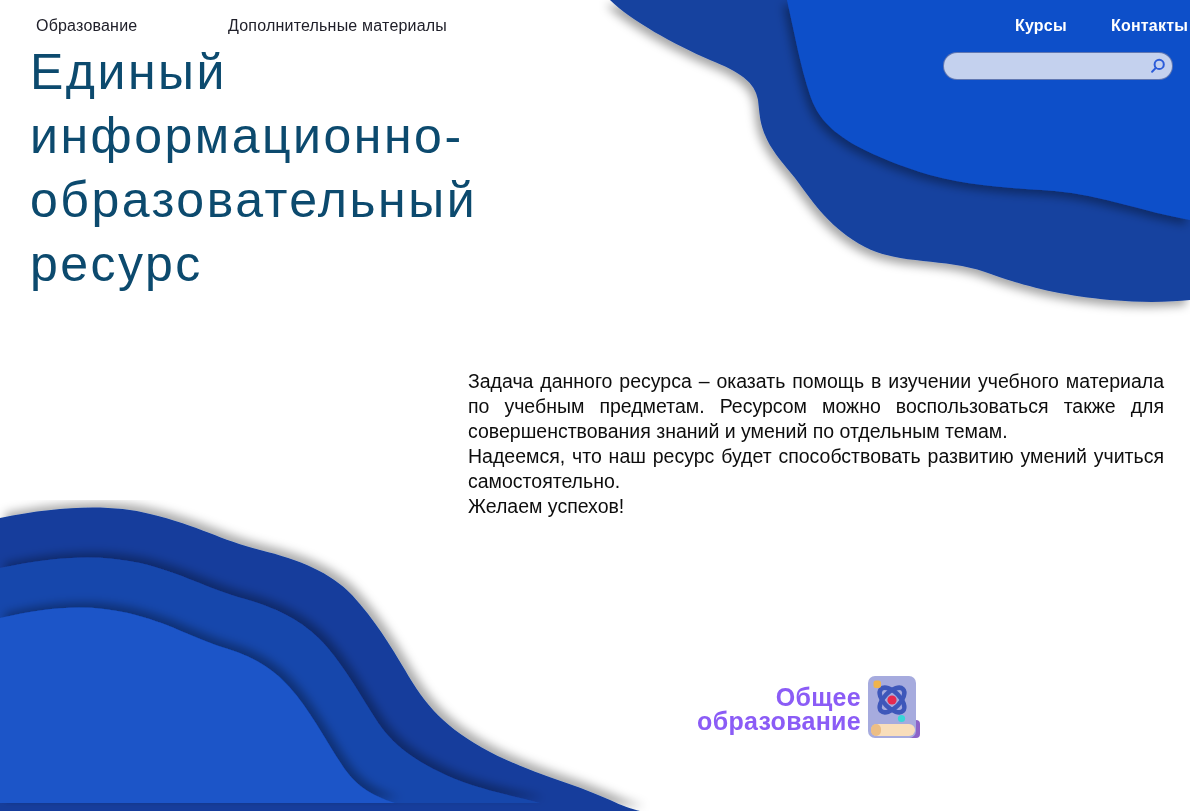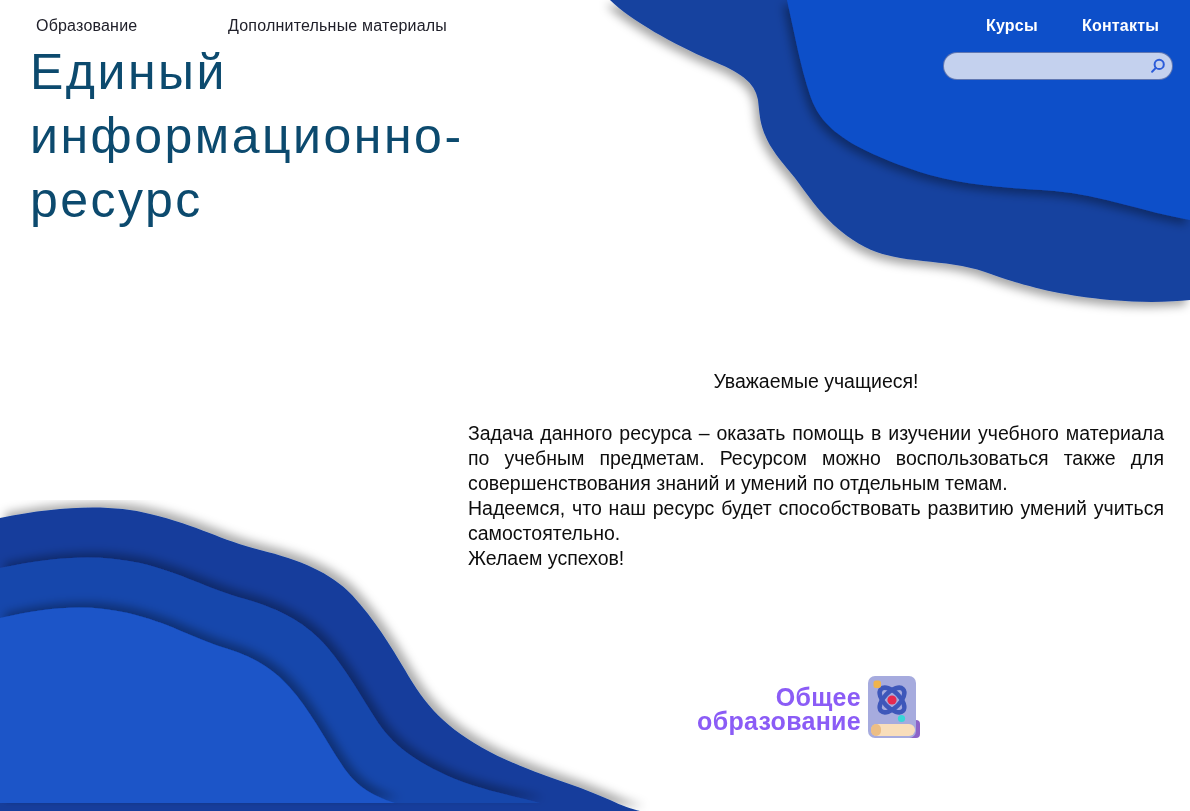--- a/index.html
+++ b/index.html
@@ -19,21 +19,21 @@
   .bl-dark{fill:#123E9C;}
   .bl-mid{fill:#1847AC;}
   .bl-bright{fill:#1B54C8;}
   
   .topnav a{
     position:absolute;top:17px;
     font-size:16px;text-decoration:none;cursor:pointer;
     letter-spacing:.2px;white-space:nowrap;z-index:3;
   }
   .nav-left{color:#20202A;font-weight:500;}
-  .nav-right{color:#ffffff;font-weight:600;}
+  .nav-right{color:#ffffff;font-weight:600;margin-left:29px;}
   .nav-pos-1{left:36px;}
   .nav-pos-2{left:228px;}
   .nav-pos-3{left:986px;}
   .nav-pos-4{left:1082px;}
   
   .search{
     position:absolute;top:52px;left:943px;width:230px;height:28px;z-index:3;
   }
   .search input{
     width:100%;height:100%;box-sizing:border-box;
@@ -142,25 +142,25 @@
     <input type="text" value="" style="">
     <svg class="mag" viewBox="0 0 17 17">
       <circle cx="10.2" cy="6.4" r="4.6" fill="none" stroke="#2C5CD9" stroke-width="2"></circle>
       <line x1="6.8" y1="9.9" x2="3.1" y2="13.7" stroke="#2C5CD9" stroke-width="2" stroke-linecap="round"></line>
     </svg>
   </div>
 
   <h1 class="hero-title">
     <span>Единый</span>
     <span>информационно-</span>
+    <span>образовательный</span>
     <span>ресурс</span>
   </h1>
 
   <div class="content">
-    <div class="greeting">Уважаемые учащиеся!</div>
     <p>Задача данного ресурса – оказать помощь в изучении учебного материала по учебным предметам. Ресурсом можно воспользоваться также для совершенствования знаний и умений по отдельным темам.</p>
     <p>Надеемся, что наш ресурс будет способствовать развитию умений учиться самостоятельно.</p>
     <p>Желаем успехов!</p>
   </div>
 
   <div class="logo">
     <div class="logo-text">
       <span>Общее</span>
       <span>образование</span>
     </div>

